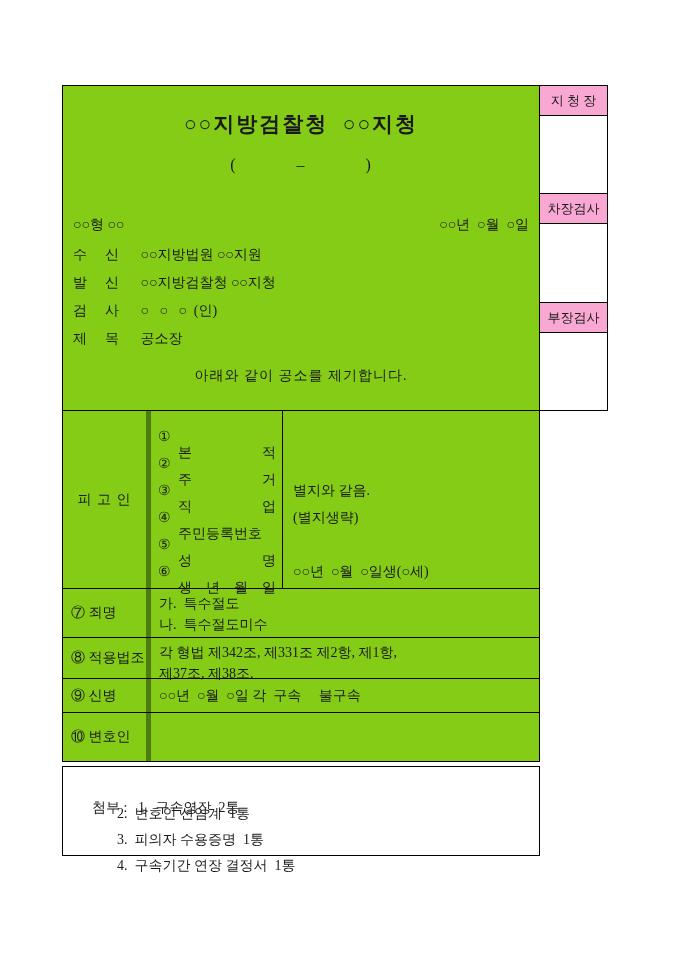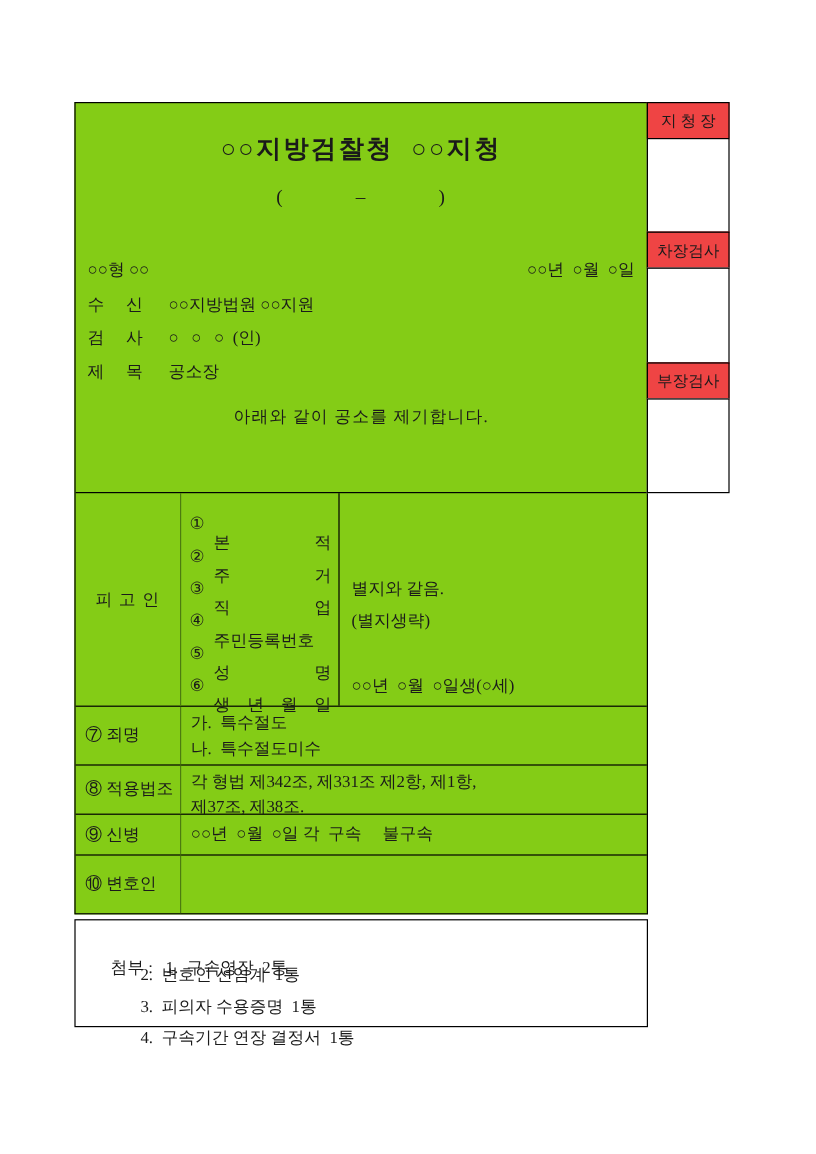--- a/index.html
+++ b/index.html
@@ -32,21 +32,21 @@
   .f-label {
     display:inline-block; width:46px; vertical-align:top;
     text-align:justify; text-align-last:justify; margin-right:18px;
   }
   .f-value { white-space:pre; }
   .statement { margin-top:21px; text-align:center; letter-spacing:1px; }
 
   
   .t-row { display:flex; border-top:1px solid #000; }
   .cell-label {
-    width:88px; border-right:1px solid #4d7c0f;
+    width:88px; border-right:5px solid #4d7c0f;
     display:flex; align-items:center;
   }
   .cell-label.center { justify-content:center; letter-spacing:1px; }
   .cell-label.pad { padding-left:8px; white-space:pre; }
 
   .row-defendant { height:178px; }
   .cell-fields { width:132px; border-right:1px solid #000; padding:12px 4px 0 7px; }
   .cell-values { flex:1; padding:12px 0 0 10px; }
   .d-line { height:27px; display:flex; align-items:center; }
   .d-no { width:20px; }
@@ -64,21 +64,21 @@
   .cell-content .line { height:21px; line-height:21px; white-space:pre; }
   .cell-content.vcenter { display:flex; align-items:center; padding-top:0; }
 
   
   .approval { position:absolute; left:539px; top:85px; width:69px; }
   .ap-group { display:flex; flex-direction:column; }
   .ap-g0 { height:108px; } .ap-g1 { height:109px; } .ap-g2 { height:108px; }
   .ap-label {
     height:31px; border:1px solid #000; margin-bottom:-1px;
     display:flex; align-items:center; justify-content:center;
-    font-size:13px; white-space:pre; background:#ef4444;
+    font-size:13px; white-space:pre; background:#f9a8d4;
   }
   .ap-space { flex:1; border:1px solid #000; margin-bottom:-1px; background:#fff; }
 
   
   .attach-box {
     position:absolute; left:62px; top:766px; width:478px; height:90px;
     border:1px solid #000; padding:11px 0 0 8px;
   }
   .attach-line { height:26px; line-height:20px; white-space:pre; }
   .attach-label { display:inline-block; width:46px; }
@@ -96,20 +96,24 @@
       <div class="subtitle">(            –            )</div>
 
       <div class="doc-row">
         <span>○○형 ○○</span>
         <span>○○년  ○월  ○일</span>
       </div>
 
       <div class="field-row">
         <span class="f-label">수 신</span>
         <span class="f-value">○○지방법원 ○○지원</span>
+      </div>
+      <div class="field-row">
+        <span class="f-label">발 신</span>
+        <span class="f-value">○○지방검찰청 ○○지청</span>
       </div>
       <div class="field-row">
         <span class="f-label">검 사</span>
         <span class="f-value">○   ○   ○  (인)</span>
       </div>
       <div class="field-row">
         <span class="f-label">제 목</span>
         <span class="f-value">공소장</span>
       </div>
 

